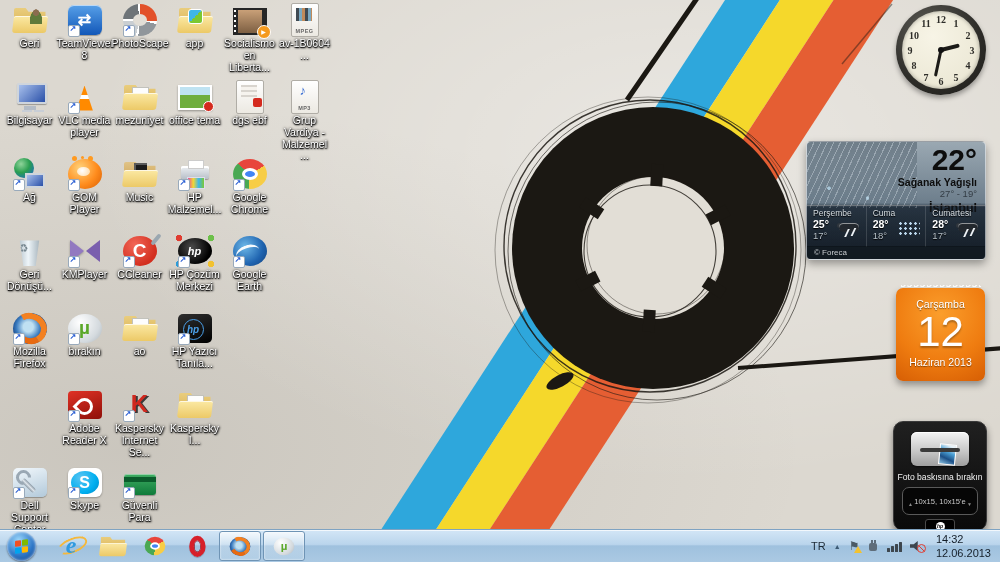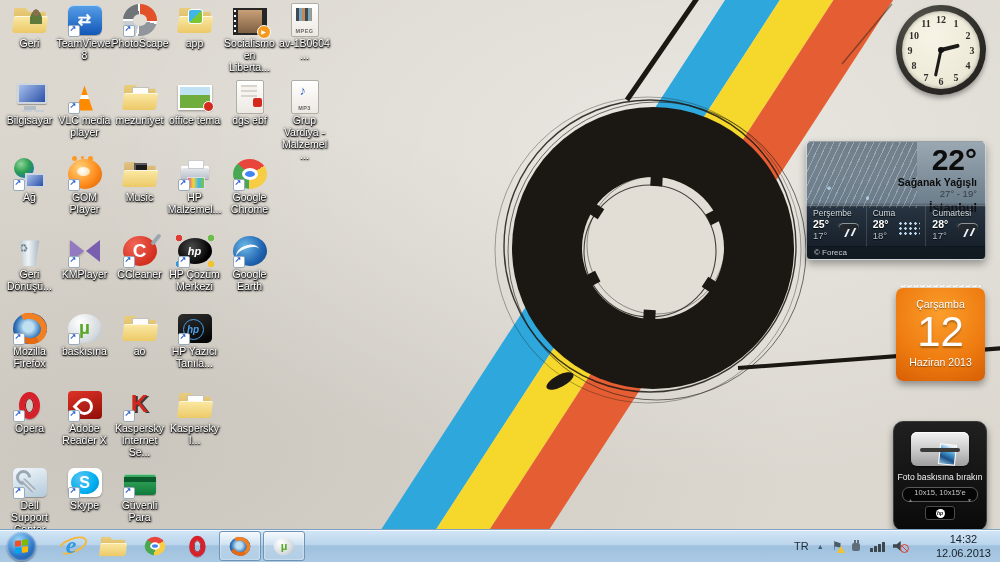--- a/index.html
+++ b/index.html
@@ -196,22 +196,22 @@
   
   .g-prn{left:893px;top:421px;width:92px;height:108px;border-radius:10px;text-align:center;
      background:linear-gradient(180deg,#202020,#0a0a0a);border:1px solid #3a3a3a;box-shadow:0 4px 7px rgba(0,0,0,.45)}
   .pr-img{position:relative;width:58px;height:34px;margin:10px auto 6px}
   .pr-body{position:absolute;inset:0;border-radius:6px;background:linear-gradient(#f4f4f4,#c4c4c4 60%,#9e9e9e);
      box-shadow:inset 0 1px 0 #fff,0 1px 2px rgba(0,0,0,.6)}
   .pr-slot{position:absolute;left:9px;top:16px;width:40px;height:4px;background:#3a3a3a;border-radius:2px}
   .pr-photo{position:absolute;right:13px;top:12px;width:15px;height:19px;border:1px solid #fff;transform:rotate(6deg);
      background:linear-gradient(200deg,#e8f2f8 12%,#4a9fd4 40%,#1c4f86 68%,#8cc4e4)}
   .pr-label{color:#f2f2f2;font-size:8.6px}
-  .pr-pill{margin:5px auto 4px;width:76px;height:15px;border:1px solid #5a5a5a;border-radius:7px;background:#060606;
-     display:flex;align-items:flex-start;justify-content:space-between;padding:0 5px;box-sizing:border-box}
+  .pr-pill{margin:5px auto 4px;width:76px;height:28px;border:1px solid #5a5a5a;border-radius:7px;background:#060606;
+     display:flex;align-items:center;justify-content:space-between;padding:0 5px;box-sizing:border-box}
   .pr-size{font-size:7.6px;color:#c8c8c8}
   .pr-up::before{content:"▲";font-size:5px;color:#8a8a8a}
   .pr-dn::before{content:"▼";font-size:5px;color:#8a8a8a}
   .pr-hp{margin:0 auto;width:28px;height:12px;background:#000;border:1px solid #4a4a4a;border-radius:3px;
      display:flex;align-items:center;justify-content:center}
   .pr-hp span{width:9px;height:9px;border-radius:50%;background:#fff;color:#000;font-style:italic;font-weight:bold;
      font-size:5px;line-height:9px;text-align:center}
 
   
   .taskbar{position:absolute;left:0;right:0;bottom:0;height:32px;display:flex;align-items:center;
@@ -244,21 +244,21 @@
   .tr-plug::after{content:"";position:absolute;left:4px;top:0;width:1.5px;height:3px;background:#5f6d7a;box-shadow:3px 0 0 #5f6d7a}
   .tr-sig{display:flex;align-items:flex-end;gap:1.5px;height:11px}
   .tr-sig i{display:block;width:2.5px;background:#3d464e;border-radius:.5px}
   .tr-sig i:nth-child(1){height:4px}.tr-sig i:nth-child(2){height:6px}
   .tr-sig i:nth-child(3){height:8px}.tr-sig i:nth-child(4){height:10px}
   .tr-spk{position:relative;width:15px;height:12px}
   .tr-spk::before{content:"";position:absolute;left:0;top:1px;width:10px;height:10px;background:#3d464e;
      clip-path:polygon(0 32%,38% 32%,78% 0,78% 100%,38% 68%,0 68%)}
   .tr-spk::after{content:"";position:absolute;right:-1px;bottom:-1px;width:7px;height:7px;border:1.5px solid #e03c31;border-radius:50%;
      background:linear-gradient(45deg,transparent 44%,#e03c31 44% 56%,transparent 56%)}
-  .tr-time{text-align:center;font-size:11px;line-height:1.3;color:#141e28;margin-left:20px}
+  .tr-time{text-align:left;font-size:11px;line-height:1.3;color:#141e28;margin-left:3px}
 </style>
 </head>
 <body>
 
 <div class="screen">
   <div class="desktop">
 
     <svg class="wallsvg" width="1000" height="530" viewBox="0 0 1000 530">
       <g transform="rotate(33 626 281)">
         <rect x="556" y="-700" width="46" height="2000" fill="#2ea7dc"></rect>
@@ -457,43 +457,36 @@
             <span class="ic gl-firefox"></span>
             <span class="sc-arr"></span>
           </div>
         <div class="lbl">Mozilla Firefox</div>
       </div>
       <div class="dicon" style="grid-area:5/2">
         <div class="ic">
             <span class="ic gl-ut"></span>
             <span class="sc-arr"></span>
           </div>
-        <div class="lbl">baskısına</div>
+        <div class="lbl">bırakın</div>
       </div>
       <div class="dicon" style="grid-area:5/3">
         <div class="ic gl-folder">
             <span class="inx in-pages"></span>
           </div>
         <div class="lbl">ao</div>
       </div>
       <div class="dicon" style="grid-area:5/4">
         <div class="ic">
             <span class="ic gl-hpb"></span>
             <span class="sc-arr"></span>
           </div>
         <div class="lbl">HP Yazıcı Tanıla...</div>
       </div>
 
-      <div class="dicon" style="grid-area:6/1">
-        <div class="ic">
-            <span class="gl-opera"></span>
-            <span class="sc-arr"></span>
-          </div>
-        <div class="lbl">Opera</div>
-      </div>
       <div class="dicon" style="grid-area:6/2">
         <div class="ic">
             <span class="ic gl-ar"></span>
             <span class="sc-arr"></span>
           </div>
         <div class="lbl">Adobe Reader X</div>
       </div>
       <div class="dicon" style="grid-area:6/3">
         <div class="ic">
             <span class="ic gl-k"></span>

